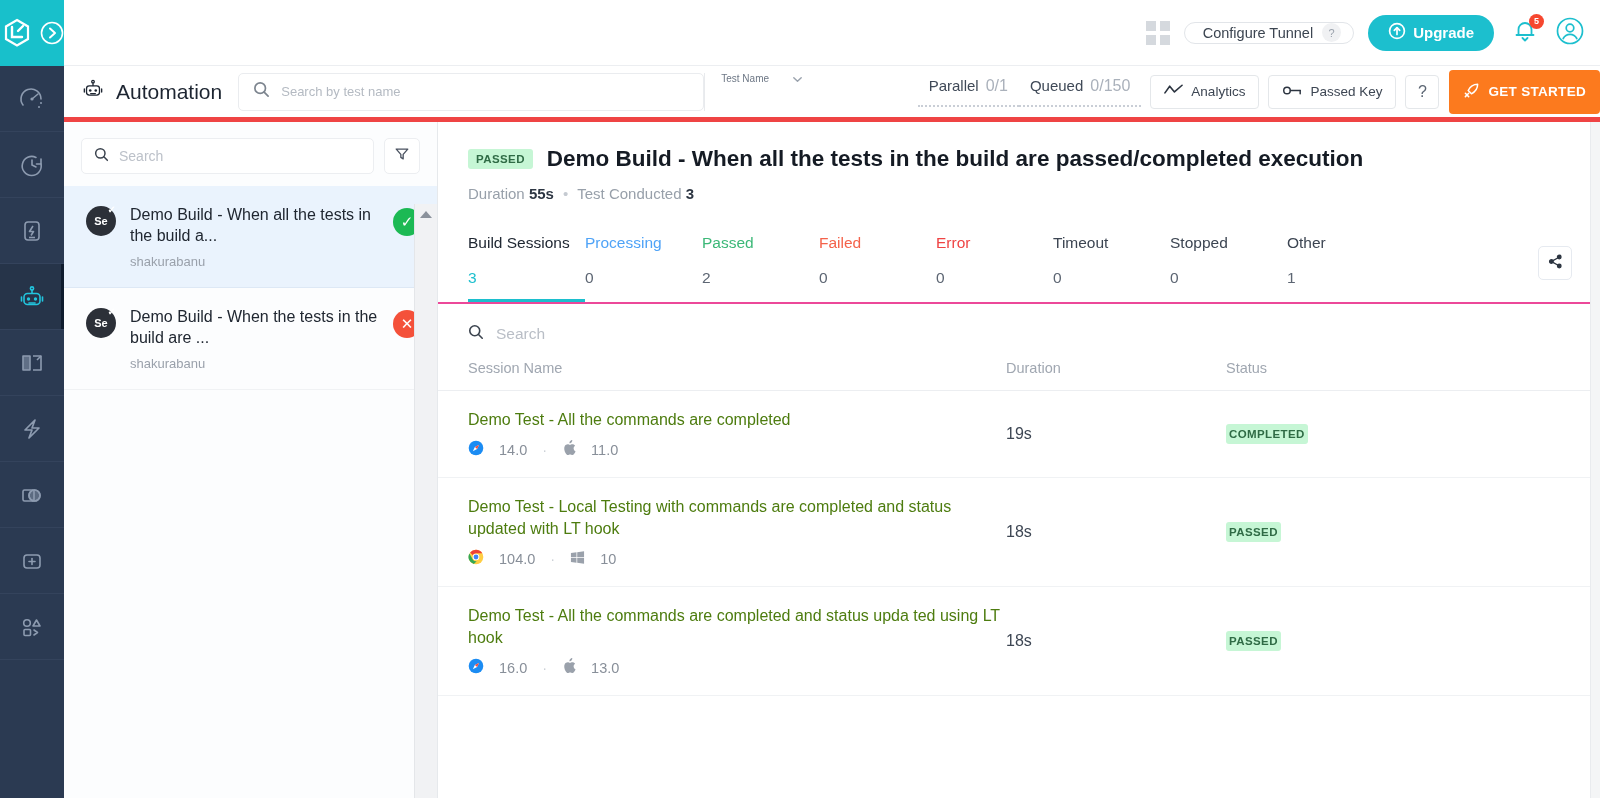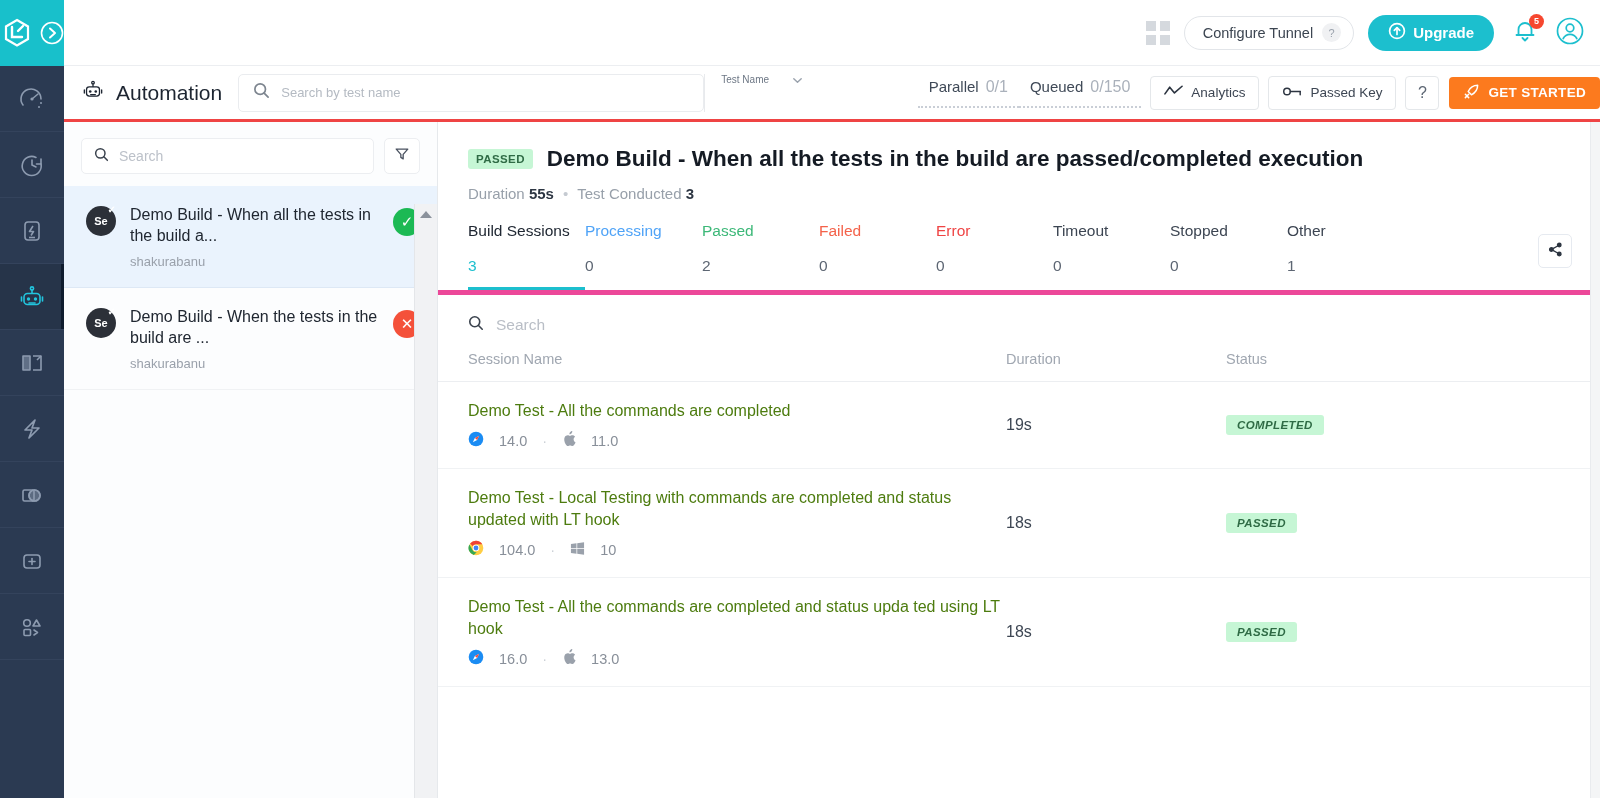--- a/index.html
+++ b/index.html
@@ -32,21 +32,21 @@
 
   
   .topbar {
     height: 66px; background: #fff; border-bottom: 1px solid #eceef1;
     display: flex; align-items: center; justify-content: flex-end;
     padding-right: 16px; gap: 14px; flex: 0 0 66px;
   }
   .grid-icon { display: grid; grid-template-columns: 10px 10px; grid-gap: 4px; cursor: pointer; }
   .grid-icon i { display: block; width: 10px; height: 10px; background: #d5d9de; }
   .pill-tunnel {
-    height: 34px; border: 1px solid #e2e5e9; border-radius: 18px;
+    height: 22px; border: 1px solid #e2e5e9; border-radius: 18px;
     display: flex; align-items: center; gap: 9px; padding: 0 12px 0 18px;
     font-size: 14.5px; color: #3c4551; cursor: pointer; background: #fff;
   }
   .qmark {
     width: 19px; height: 19px; border-radius: 50%; background: #f0f1f3;
     color: #9aa2ad; font-size: 11px; display: flex; align-items: center; justify-content: center;
   }
   .btn-upgrade {
     height: 36px; border-radius: 18px; background: #1cbfce; color: #fff;
     display: flex; align-items: center; gap: 7px; padding: 0 20px;
@@ -57,21 +57,21 @@
   .bell-badge {
     position: absolute; top: -4px; right: -2px; min-width: 15px; height: 15px;
     border-radius: 8px; background: #f6472f; color: #fff; font-size: 9px;
     display: flex; align-items: center; justify-content: center; padding: 0 3px;
     font-weight: 700;
   }
   .avatar-btn { cursor: pointer; display: flex; }
 
   
   .subbar {
-    height: 56px; background: #fff; border-bottom: 3px solid #ef4444;
+    height: 56px; background: #fff; border-bottom: 5px solid #ef4444;
     display: flex; align-items: center; flex: 0 0 56px; padding-left: 16px;
   }
   .mod-title { display: flex; align-items: center; gap: 10px; margin-right: 16px; }
   .mod-title span { font-size: 21px; color: #1d2531; font-weight: 400; }
   .search-main {
     width: 466px; height: 38px; border: 1px solid #eaecef; border-radius: 5px;
     display: flex; align-items: center; gap: 11px; padding: 0 14px; background: #fff;
   }
   .search-main input {
     border: none; outline: none; font-size: 13px; color: #2b3442;
@@ -88,21 +88,21 @@
   .metric .mlabel { font-size: 15px; color: #3f4957; }
   .metric .mval { font-size: 16px; color: #aab1bb; }
   .obtn {
     height: 34px; border: 1px solid #e4e7ea; border-radius: 4px; background: #fff;
     display: flex; align-items: center; gap: 8px; padding: 0 13px;
     font-size: 13.5px; color: #3d4653; cursor: pointer; margin-left: 9px;
     font-family: "Liberation Sans", sans-serif;
   }
   .obtn.sq { padding: 0; width: 34px; justify-content: center; font-size: 16px; color: #5c6673; }
   .btn-started {
-    height: 32px; border-radius: 4px; background: #fc7a1e; color: #fff;
+    height: 44px; border-radius: 4px; background: #fc7a1e; color: #fff;
     display: flex; align-items: center; gap: 8px; padding: 0 14px;
     font-size: 13.5px; font-weight: 700; letter-spacing: .3px; cursor: pointer;
     margin-left: 10px; margin-right: 0; border: none;
     font-family: "Liberation Sans", sans-serif;
   }
 
   
   .body { flex: 1; display: flex; min-height: 0; }
 
   
@@ -162,22 +162,22 @@
   .dh-row { display: flex; align-items: center; gap: 14px; }
   .badge-passed {
     background: #c6f6d5; color: #2f6b45; font-size: 11.5px; font-weight: 700;
     letter-spacing: .4px; padding: 4px 8px; border-radius: 3px;
   }
   .dh-title { font-size: 22.5px; color: #151b24; font-weight: 700; }
   .dh-meta { margin-top: 13px; font-size: 15px; color: #98a0aa; }
   .dh-meta b { color: #2d3643; font-weight: 700; }
   .dh-meta .dot { color: #c5cad1; margin: 0 5px; }
 
-  .tabs-wrap { display: flex; align-items: center; padding: 0 28px 0 30px; margin-top: 20px;
-               border-bottom: 5px solid #ec4899; }
+  .tabs-wrap { display: flex; align-items: center; padding: 0 28px 0 30px; margin-top: 32px;
+               border-bottom: 2px solid #ec4899; }
   .tabs { display: flex; flex: 1; }
   .tab { width: 117px; padding-bottom: 12px; cursor: pointer; }
   .tab .tlabel { font-size: 15.5px; color: #3c4552; }
   .tab .tval { font-size: 15.5px; color: #5d6673; margin-top: 17px; }
   .tab.active { border-bottom: 3px solid #1cbfce; }
   .tab.active .tlabel { color: #202833; font-weight: 400; }
   .tab.active .tval { color: #1cbfce; }
   .share-btn {
     width: 34px; height: 34px; border: 1px solid #e6eaf0; border-radius: 5px;
     background: #fff; display: flex; align-items: center; justify-content: center;
@@ -199,21 +199,21 @@
 
   .trow { display: flex; align-items: center; padding: 18px 30px; border-bottom: 1px solid #f0f2f4; }
   .sess-name { font-size: 16px; color: #4d7c0f; line-height: 22px; }
   .sess-env { display: flex; align-items: center; gap: 15px; margin-top: 9px;
               font-size: 14.5px; color: #888f99; }
   .sess-env .sep { color: #ccd1d7; }
   .dur { font-size: 16px; color: #3d4653; }
   .chip {
     display: inline-block; background: #c6f6d5; color: #2f6b45;
     font-size: 11.5px; font-weight: 700; letter-spacing: .4px;
-    padding: 4px 11px; border-radius: 3px; font-style: italic;
+    padding: 4px 3px; border-radius: 3px;
   }
   .right-scroll {
     position: absolute; right: 0; top: 0; bottom: 0; width: 10px;
     background: #f4f5f6; border-left: 1px solid #e9ebee;
   }
   .svg-ico { display: block; }
 </style>
 </head>
 <body>
 

